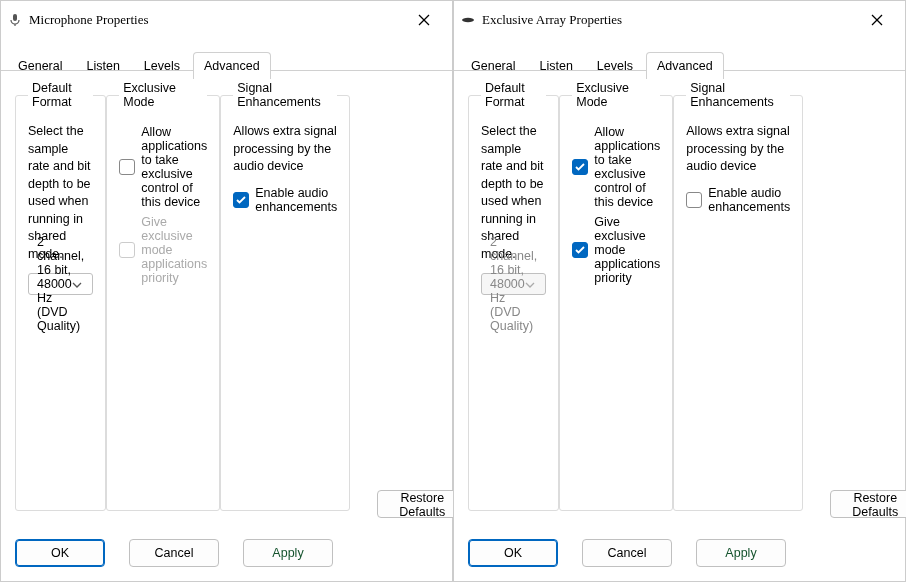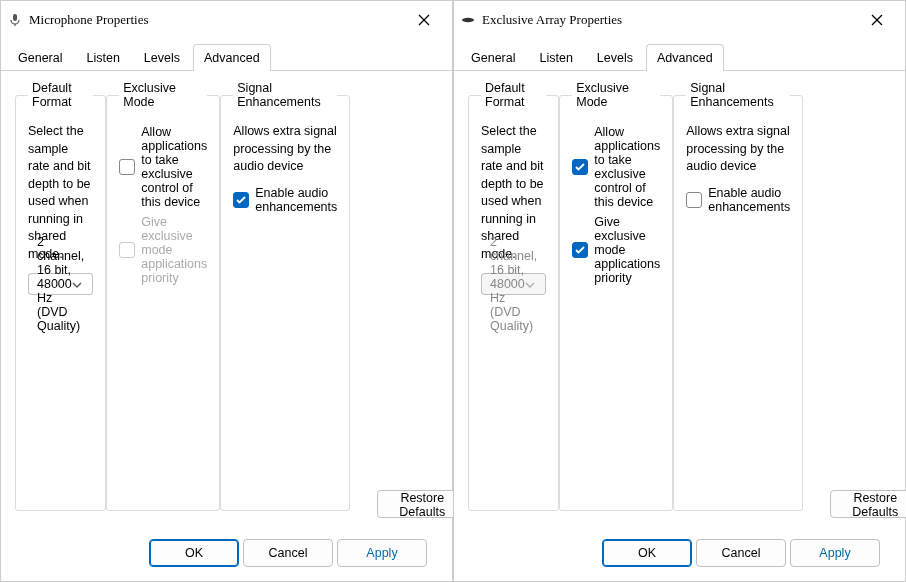--- a/index.html
+++ b/index.html
@@ -50,21 +50,21 @@
     margin-top: 4px;
     gap: 2px;
   }
   .tab {
     padding: 6px 10px;
     border: 1px solid transparent;
     border-bottom: none;
     border-radius: 4px 4px 0 0;
     cursor: pointer;
     position: relative;
-    top: 1px;
+    top: 9px;
     font-size: 12.5px;
   }
   .tab.active {
     border-color: #d0d0d0;
     background: #fff;
   }
   .content {
     flex: 1;
     padding: 10px 14px 4px 14px;
     display: flex;
@@ -144,28 +144,28 @@
     background: #fdfdfd;
     font-family: inherit;
     font-size: 12.5px;
     cursor: pointer;
   }
   .btn.primary {
     border-color: #0067c0;
     box-shadow: 0 0 0 1px #0067c0 inset;
   }
   .btn.disabled {
-    color: #0369a1;
+    color: #14532d;
     cursor: default;
   }
   .footer {
     display: flex;
-    gap: 4px;
-    justify-content: flex-end;
-    padding: 10px 25px 14px 14px;
+    gap: 24px;
+    justify-content: flex-start;
+    padding: 10px 14px 14px 14px;
   }
   .restore-row { margin-top: auto; margin-bottom: 6px; padding-left: 27px; }
 </style>
 </head>
 <body>
 
 <div class="dialog">
   <div class="titlebar">
     <span class="icon">
       <svg viewBox="0 0 16 16">

